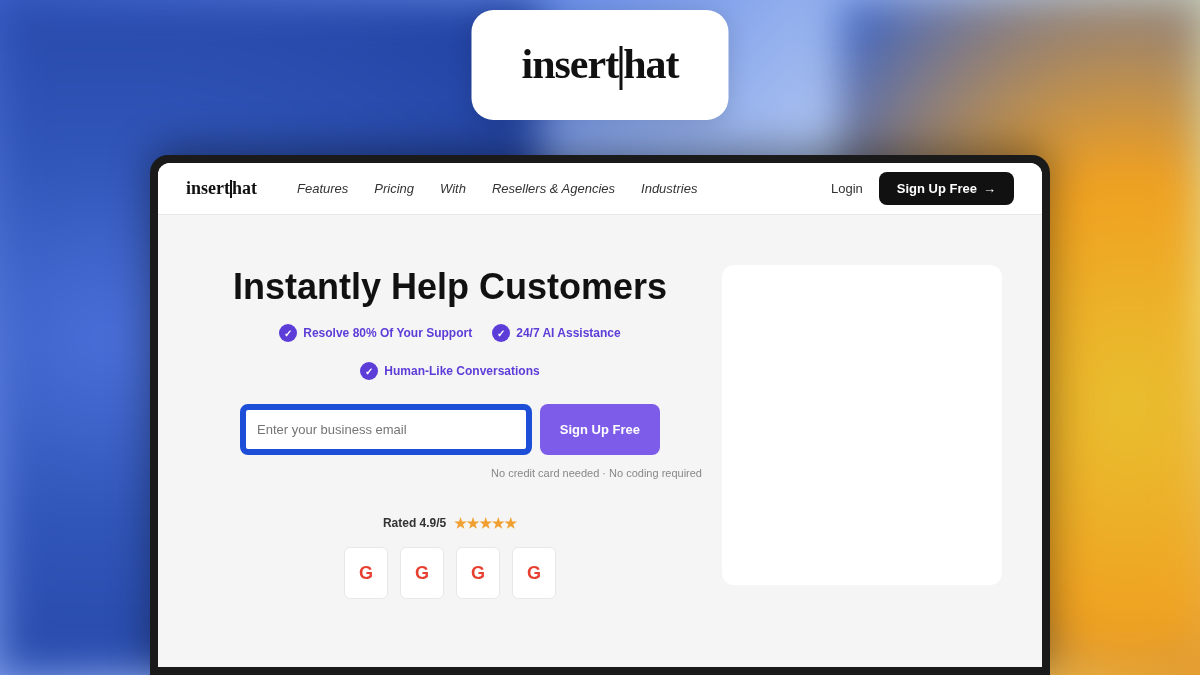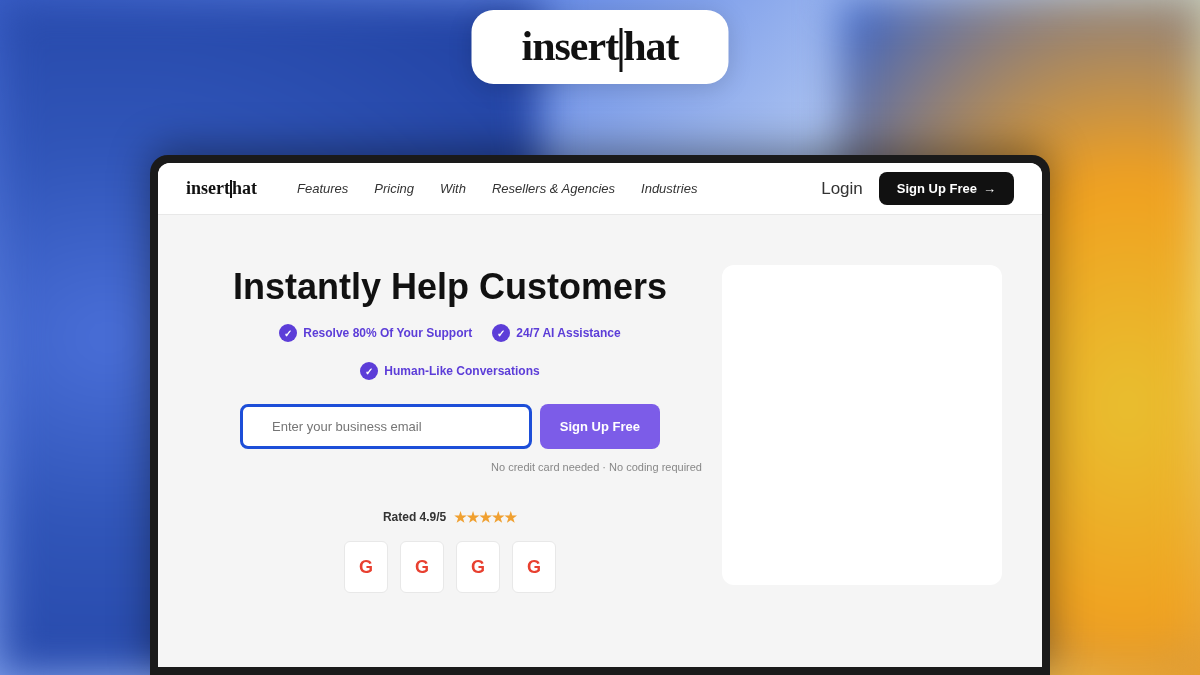--- a/index.html
+++ b/index.html
@@ -35,21 +35,21 @@
     }
 
     
     .logo-card {
       position: absolute;
       top: 10px;
       left: 50%;
       transform: translateX(-50%);
       background: white;
       border-radius: 22px;
-      padding: 12px 50px;
+      padding: 30px 50px;
       z-index: 10;
       box-shadow: 0 4px 24px rgba(0,0,0,0.15);
       display: flex;
       align-items: center;
       justify-content: center;
     }
     .logo-card-text {
       font-size: 42px;
       font-weight: 700;
       color: #111;
@@ -127,21 +127,21 @@
       color: #333;
       text-decoration: none;
       white-space: nowrap;
     }
     .nav-actions {
       display: flex;
       align-items: center;
       gap: 16px;
     }
     .nav-login {
-      font-size: 17px;
+      font-size: 13px;
       color: #333;
     }
     .nav-signup-btn {
       background: #111;
       color: white;
       border: none;
       border-radius: 8px;
       padding: 9px 18px;
       font-size: 13px;
       font-weight: 600;
@@ -211,22 +211,22 @@
       font-size: 10px;
     }
     .hero-form {
       display: flex;
       gap: 8px;
       max-width: 420px;
       margin: 0 auto 12px;
     }
     .hero-input {
       flex: 1;
-      padding: 12px 29px;
-      border: 3px solid #1d4ed8;
+      padding: 12px 11px;
+      border: 6px solid #1d4ed8;
       border-radius: 8px;
       font-size: 13px;
       color: #999;
       background: white;
     }
     .hero-signup-btn {
       background: #7c5ce8;
       color: white;
       border: none;
       border-radius: 8px;

